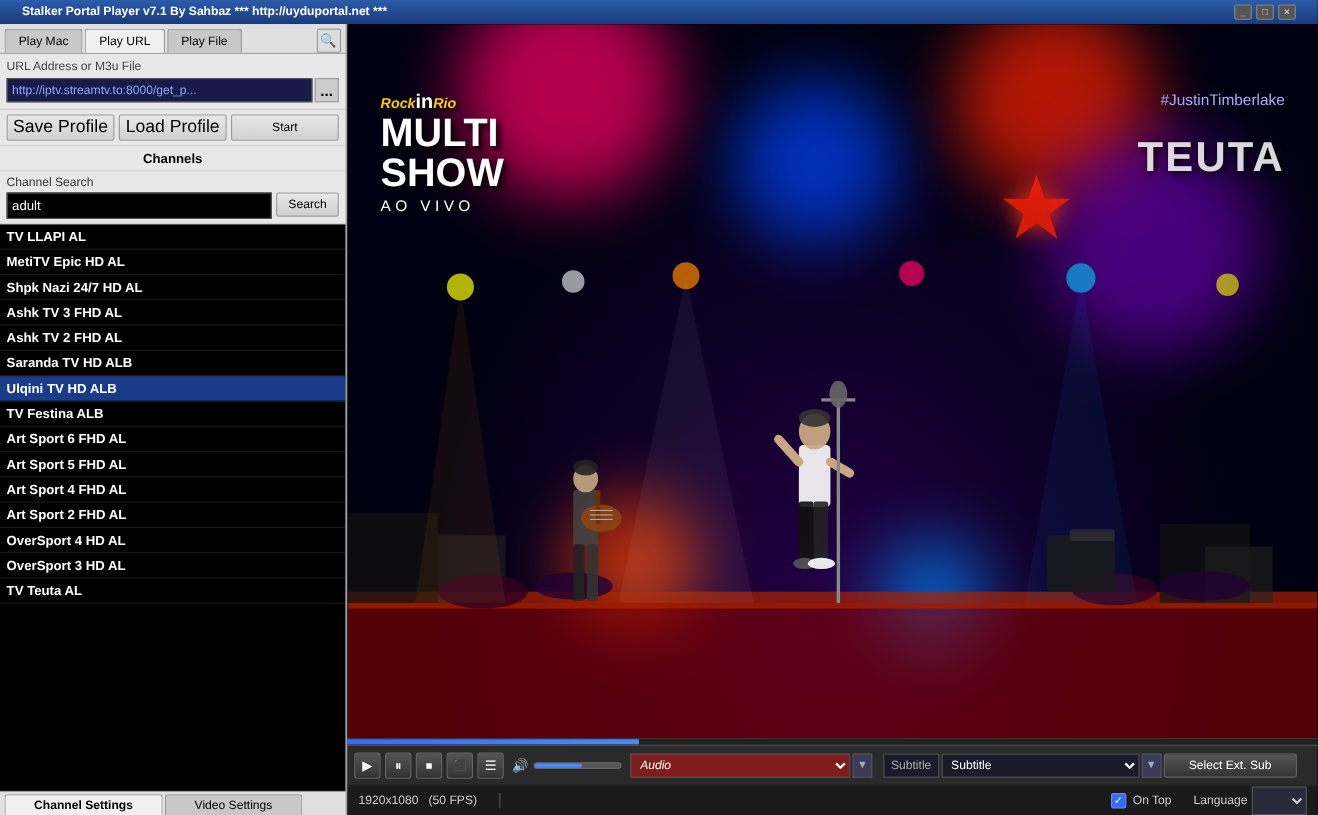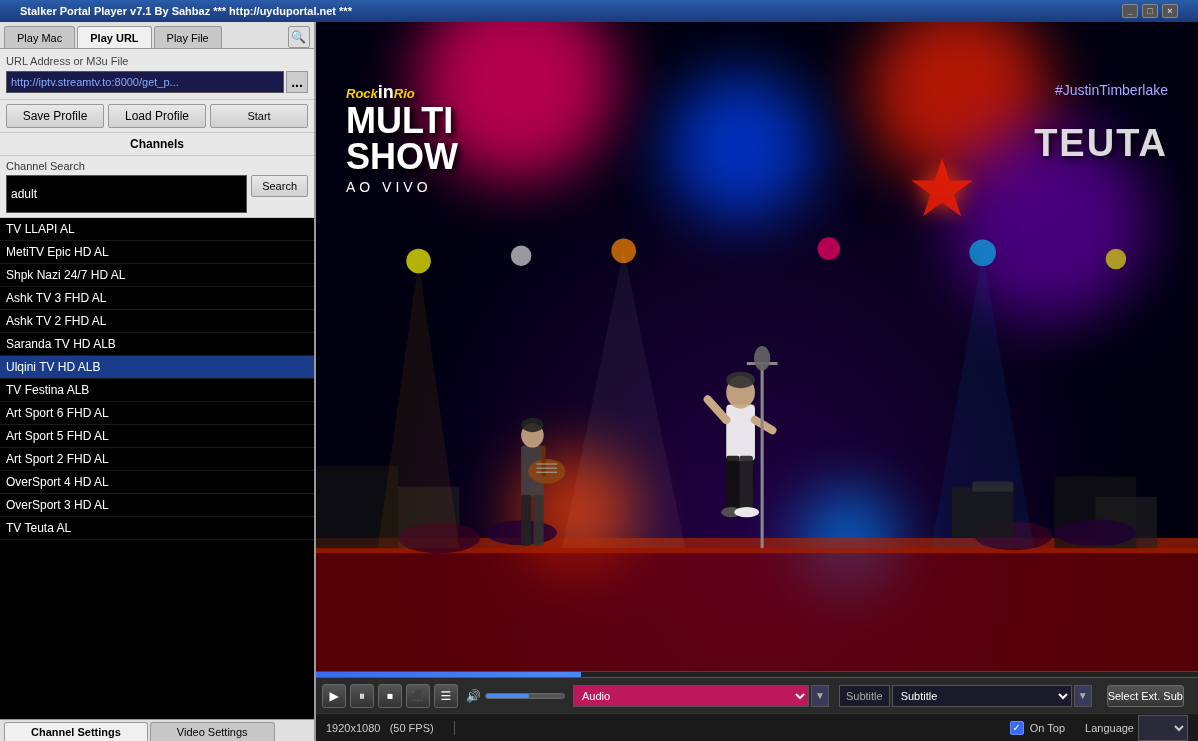--- a/index.html
+++ b/index.html
@@ -74,21 +74,21 @@
       background: #c8c8c8;
       border: 1px solid #999;
       border-bottom: none;
       cursor: pointer;
       font-size: 11px;
       border-radius: 3px 3px 0 0;
       color: #000;
     }
     .tab-btn.active {
       background: #f0f0f0;
-      font-weight: bold;
+      font-weight: normal;
     }
     .search-icon-btn {
       margin-left: auto;
       width: 22px;
       height: 22px;
       background: #ddd;
       border: 1px solid #999;
       border-radius: 2px;
       cursor: pointer;
       display: flex;
@@ -141,21 +141,21 @@
       padding: 4px 6px;
       background: #e8e8e8;
       border-bottom: 1px solid #ccc;
     }
     .profile-btn {
       flex: 1;
       height: 24px;
       background: linear-gradient(to bottom, #e8e8e8, #d0d0d0);
       border: 1px solid #999;
       cursor: pointer;
-      font-size: 12px;
+      font-size: 16px;
       border-radius: 2px;
     }
     #start-btn {
       flex: 1;
       height: 24px;
       background: linear-gradient(to bottom, #e8e8e8, #d0d0d0);
       border: 1px solid #999;
       cursor: pointer;
       font-size: 11px;
       border-radius: 2px;
@@ -181,21 +181,21 @@
       font-size: 11px;
       margin-bottom: 3px;
       color: #333;
     }
     #search-row {
       display: flex;
       gap: 4px;
     }
     #search-input {
       flex: 1;
-      height: 38px;
+      height: 24px;
       background: #000;
       color: #fff;
       border: 1px solid #555;
       padding: 2px 4px;
       font-size: 12px;
     }
     #search-btn {
       height: 22px;
       padding: 0 10px;
       background: linear-gradient(to bottom, #e8e8e8, #d0d0d0);
@@ -208,20 +208,21 @@
     
     #channel-list-container {
       flex: 1;
       overflow-y: auto;
       background: #000;
       position: relative;
     }
     #channel-list {
       list-style: none;
       width: 100%;
+      font-weight: bold;
     }
     #channel-list li {
       padding: 4px 6px;
       color: #fff;
       font-size: 12px;
       border-bottom: 1px solid #1a1a1a;
       cursor: pointer;
       white-space: nowrap;
       overflow: hidden;
       text-overflow: ellipsis;
@@ -414,26 +415,27 @@
     }
 
     #audio-dropdown-container {
       display: flex;
       align-items: center;
       gap: 2px;
       margin-left: 4px;
     }
     #audio-select {
       height: 22px;
-      background: #be185d;
+      background: #7f1d1d;
       color: #fff;
       border: 1px solid #555;
       padding: 0 4px;
       font-size: 11px;
-      width: 236px;
+      width: 200px;
+      font-style: italic;
     }
     #audio-dropdown-btn {
       width: 18px;
       height: 22px;
       background: #3a3a5a;
       border: 1px solid #555;
       cursor: pointer;
       display: flex;
       align-items: center;
       justify-content: center;
@@ -473,28 +475,28 @@
       border: 1px solid #555;
       cursor: pointer;
       display: flex;
       align-items: center;
       justify-content: center;
       color: #aaa;
       font-size: 10px;
     }
     #select-ext-sub-btn {
       height: 22px;
-      padding: 0 0;
+      padding: 0 22px;
       background: linear-gradient(to bottom, #555, #333);
       border: 1px solid #666;
       border-radius: 3px;
       cursor: pointer;
       color: #fff;
       font-size: 11px;
-      margin-left: 13px;
+      margin-left: 0;
     }
 
     
     #seek-bar-container {
       height: 6px;
       background: #1a1a1a;
       border-top: 1px solid #444;
     }
     #seek-bar {
       height: 100%;
@@ -607,20 +609,21 @@
       <li>TV LLAPI AL</li>
           <li>MetiTV Epic HD AL</li>
           <li>Shpk Nazi 24/7 HD AL</li>
           <li>Ashk TV 3 FHD AL</li>
           <li>Ashk TV 2 FHD AL</li>
           <li>Saranda TV HD ALB</li>
           <li class="selected">Ulqini TV HD ALB</li>
           <li>TV Festina ALB</li>
           <li>Art Sport 6 FHD AL</li>
           <li>Art Sport 5 FHD AL</li>
+          <li>Art Sport 4 FHD AL</li>
           <li>Art Sport 2 FHD AL</li>
           <li>OverSport 4 HD AL</li>
           <li>OverSport 3 HD AL</li>
           <li>TV Teuta AL</li>
         </ul>
     </div>
 
     <div id="bottom-tabs">
       <button class="bottom-tab active">Channel Settings</button>
       <button class="bottom-tab">Video Settings</button>

